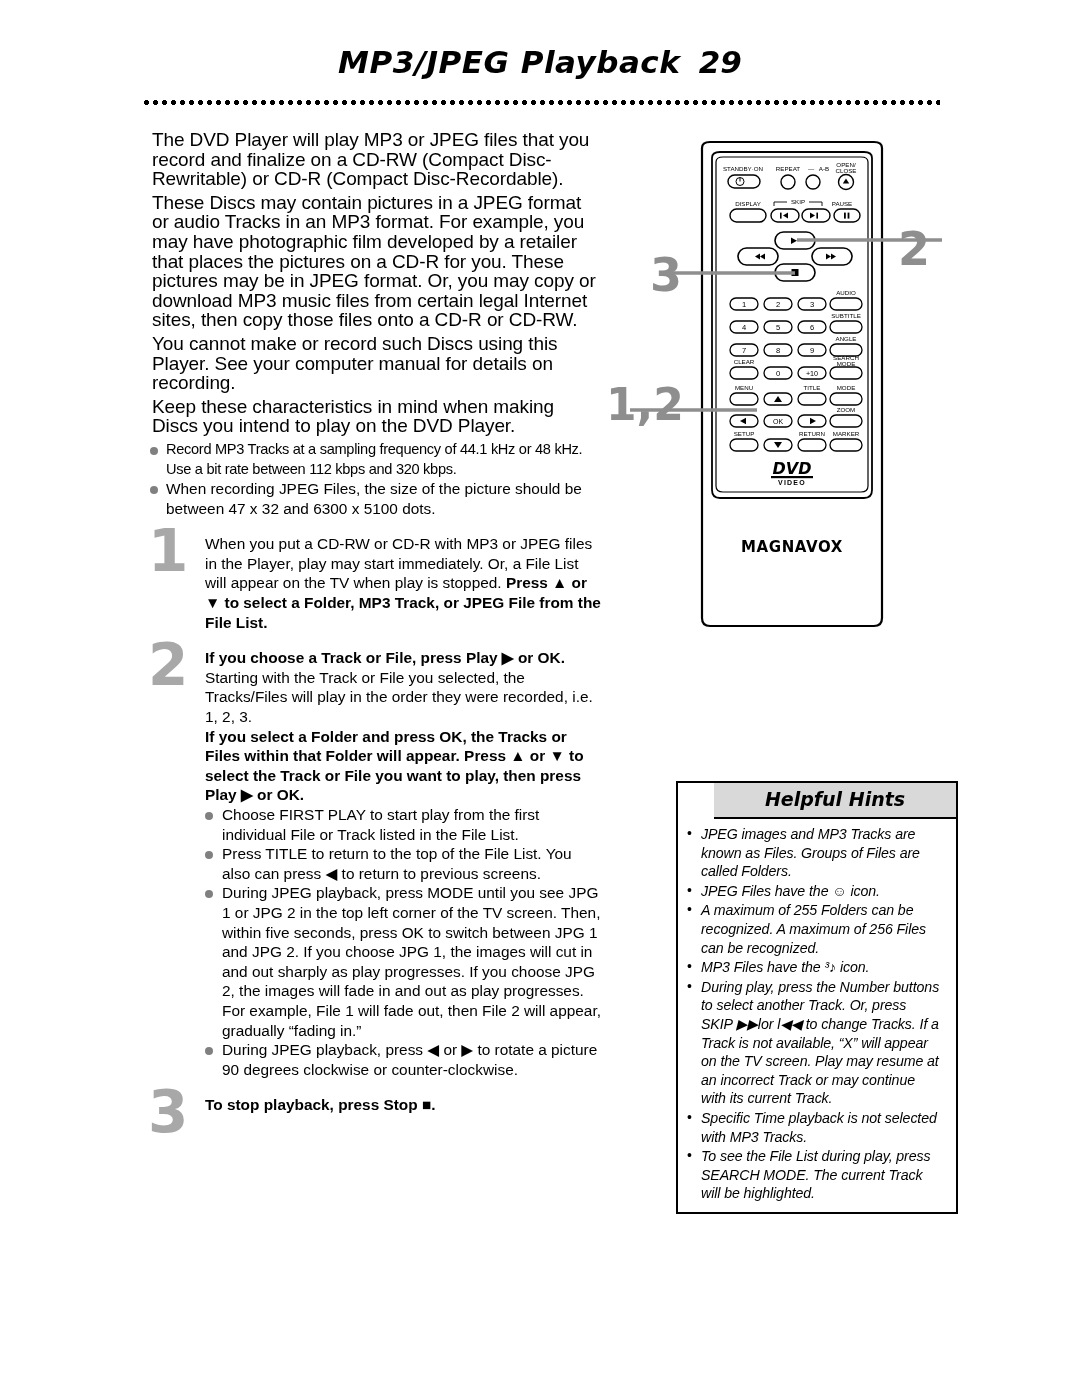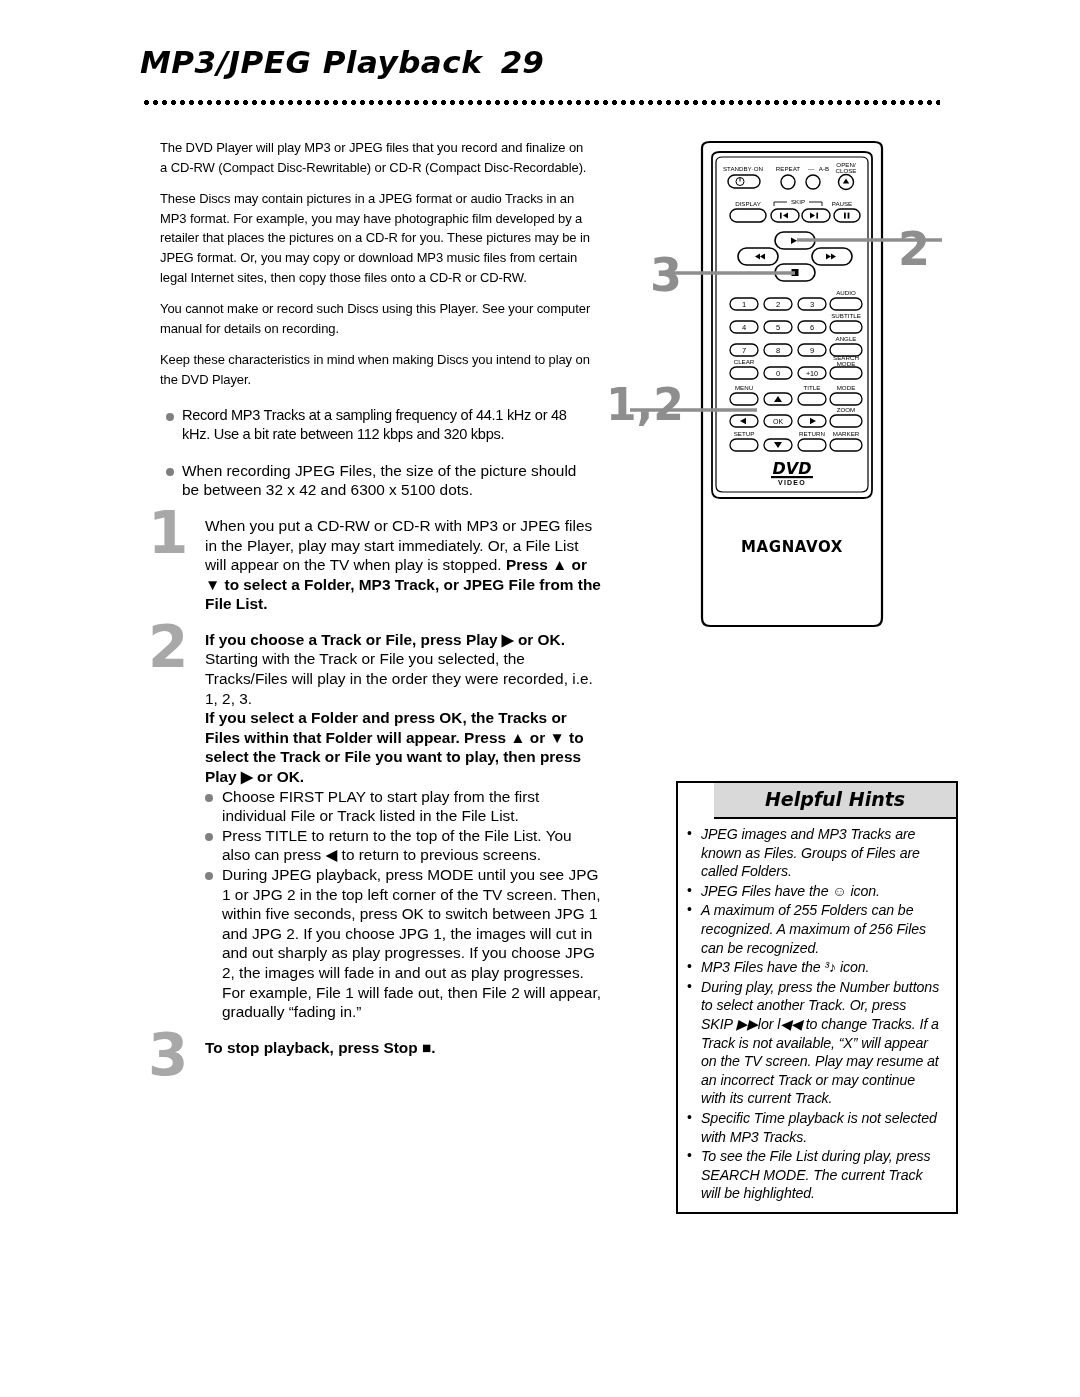--- a/index.html
+++ b/index.html
@@ -11,21 +11,21 @@
     font-family: "Liberation Sans", sans-serif;
     color: #000000;
     position: relative;
     overflow: hidden;
   }
 
   
   #page-header {
     position: absolute;
     left: 140px; top: 44px; width: 800px;
-    text-align: left;
+    text-align: center;
   }
   #page-title {
     font-family: "DejaVu Sans", sans-serif;
     font-size: 31px;
     font-weight: bold;
     font-style: italic;
     letter-spacing: 0.5px;
     display: inline;
   }
   #page-number {
@@ -45,33 +45,33 @@
     background-repeat: repeat-x;
   }
 
   
   #left-col {
     position: absolute;
     left: 148px; top: 126px;
     width: 455px;
   }
   .para {
-    font-size: 13px;
+    font-size: 19px;
     line-height: 19.6px;
-    margin: 12px;
+    margin: 4px;
     letter-spacing: -0.1px;
   }
   .para + .para { margin-top: 0px; }
 
   .bullet-line {
     position: relative;
     padding-left: 18px;
     font-size: 15.4px;
     line-height: 19.6px;
-    margin: 16px;
+    margin: 0;
   }
   .bullet-line::before {
     content: "";
     position: absolute;
     left: 2px; top: 7px;
     width: 8px; height: 8px;
     border-radius: 50%;
     background: #808080;
   }
   .tight { font-size: 14.6px; letter-spacing: -0.3px; }
@@ -170,34 +170,35 @@
 <div id="title-rule"></div>
 
 <div id="left-col">
 
   <p class="para">The DVD Player will play MP3 or JPEG files that you record and finalize on a CD-RW (Compact Disc-Rewritable) or CD-R (Compact Disc-Recordable).</p>
   <p class="para">These Discs may contain pictures in a JPEG format or audio Tracks in an MP3 format. For example, you may have photographic film developed by a retailer that places the pictures on a CD-R for you. These pictures may be in JPEG format. Or, you may copy or download MP3 music files from certain legal Internet sites, then copy those files onto a CD-R or CD-RW.</p>
   <p class="para">You cannot make or record such Discs using this Player. See your computer manual for details on recording.</p>
   <p class="para">Keep these characteristics in mind when making Discs you intend to play on the DVD Player.</p>
 
   <p class="bullet-line tight">Record MP3 Tracks at a sampling frequency of 44.1 kHz or 48 kHz. Use a bit rate between 112 kbps and 320 kbps.</p>
-  <p class="bullet-line">When recording JPEG Files, the size of the picture should be between 32 x 42 and 6300 x 5100 dots.</p>
+  <p class="bullet-line">When recording JPEG Files, the size of the picture should be between 47 x 32 and 6300 x 5100 dots.</p>
 
   <div class="step">
     <div class="step-num">1</div>
     <p><span>When you put a CD-RW or CD-R with MP3 or JPEG files in the Player, play may start immediately. Or, a File List will appear on the TV when play is stopped. </span><b>Press ▲ or ▼ to select a Folder, MP3 Track, or JPEG File from the File List.</b></p>
   </div>
 
   <div class="step">
     <div class="step-num">2</div>
     <p><b>If you choose a Track or File, press Play ▶ or OK.</b><span> Starting with the Track or File you selected, the Tracks/Files will play in the order they were recorded, i.e. 1, 2, 3.</span></p>
     <p class="bold-block">If you select a Folder and press OK, the Tracks or Files within that Folder will appear. Press ▲ or ▼ to select the Track or File you want to play, then press Play ▶ or OK.</p>
     <p class="bullet-line">Choose FIRST PLAY to start play from the first individual File or Track listed in the File List.</p>
     <p class="bullet-line">Press TITLE to return to the top of the File List. You also can press ◀ to return to previous screens.</p>
     <p class="bullet-line">During JPEG playback, press MODE until you see JPG 1 or JPG 2 in the top left corner of the TV screen. Then, within five seconds, press OK to switch between JPG 1 and JPG 2. If you choose JPG 1, the images will cut in and out sharply as play progresses. If you choose JPG 2, the images will fade in and out as play progresses. For example, File 1 will fade out, then File 2 will appear, gradually “fading in.”</p>
+    <p class="bullet-line">During JPEG playback, press ◀ or ▶ to rotate a picture 90 degrees clockwise or counter-clockwise.</p>
   </div>
 
   <div class="step">
     <div class="step-num">3</div>
     <p class="bold-block">To stop playback, press Stop ■.</p>
   </div>
 
 </div>
 
 <div id="remote-figure">

